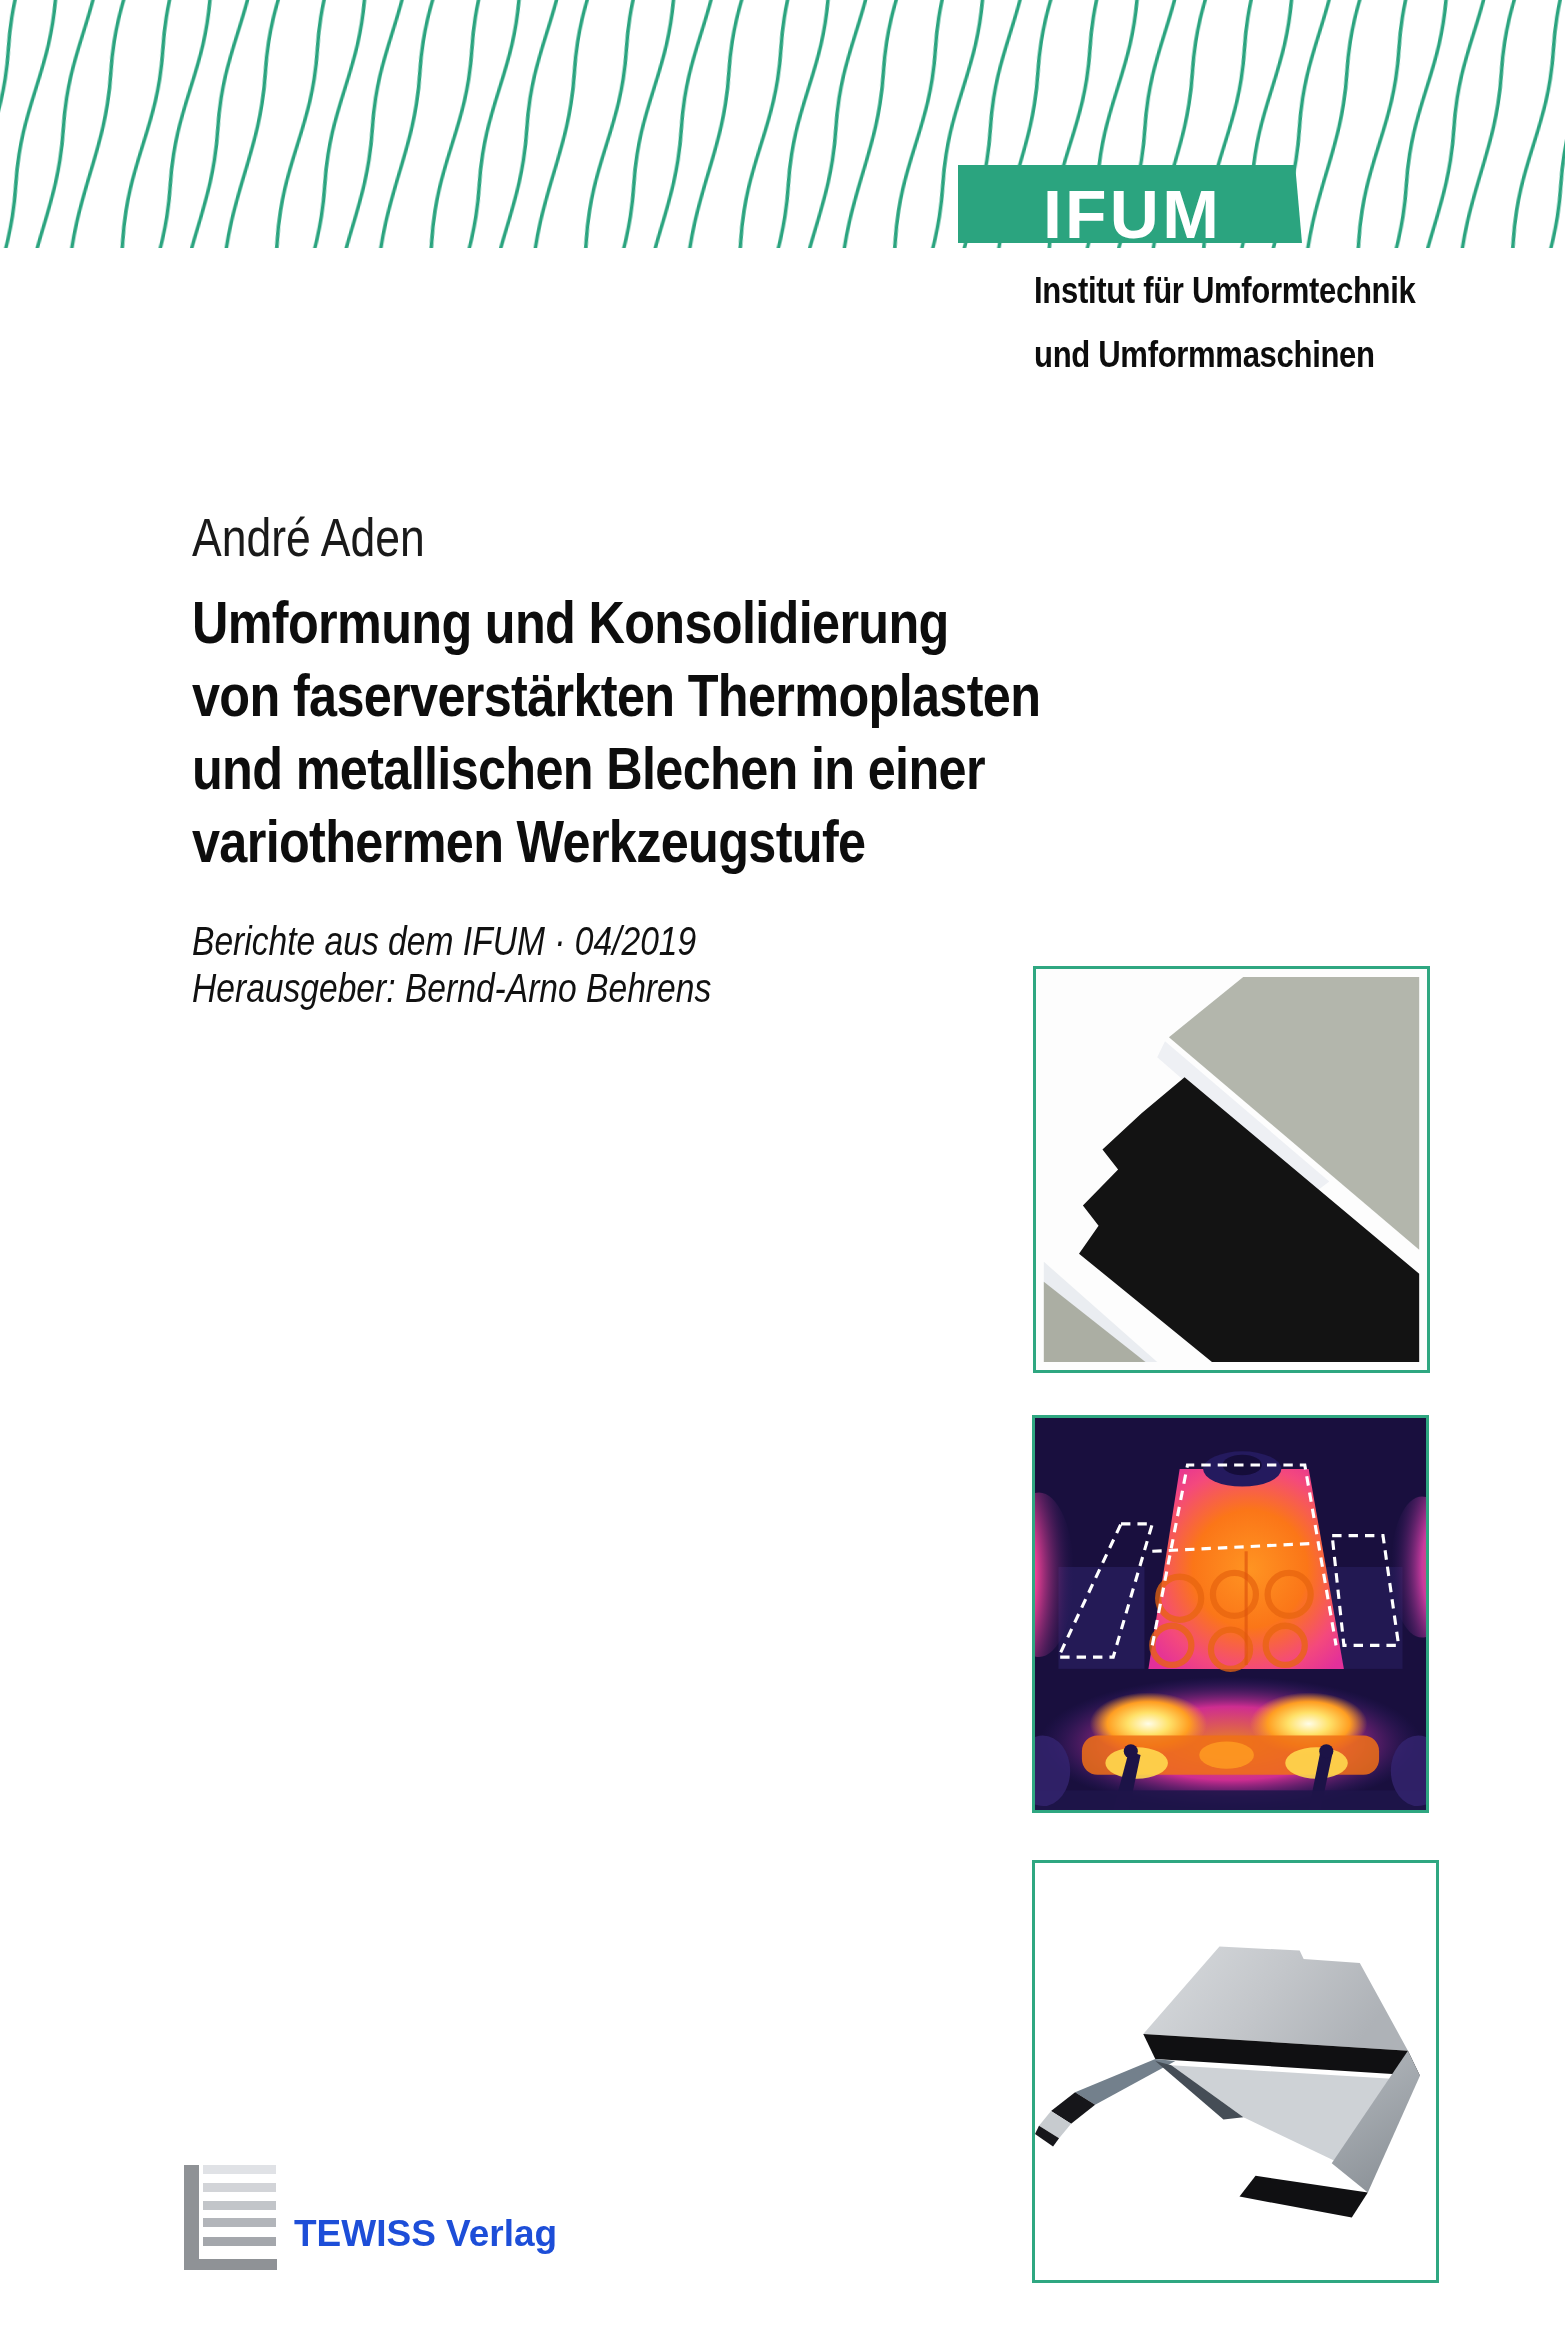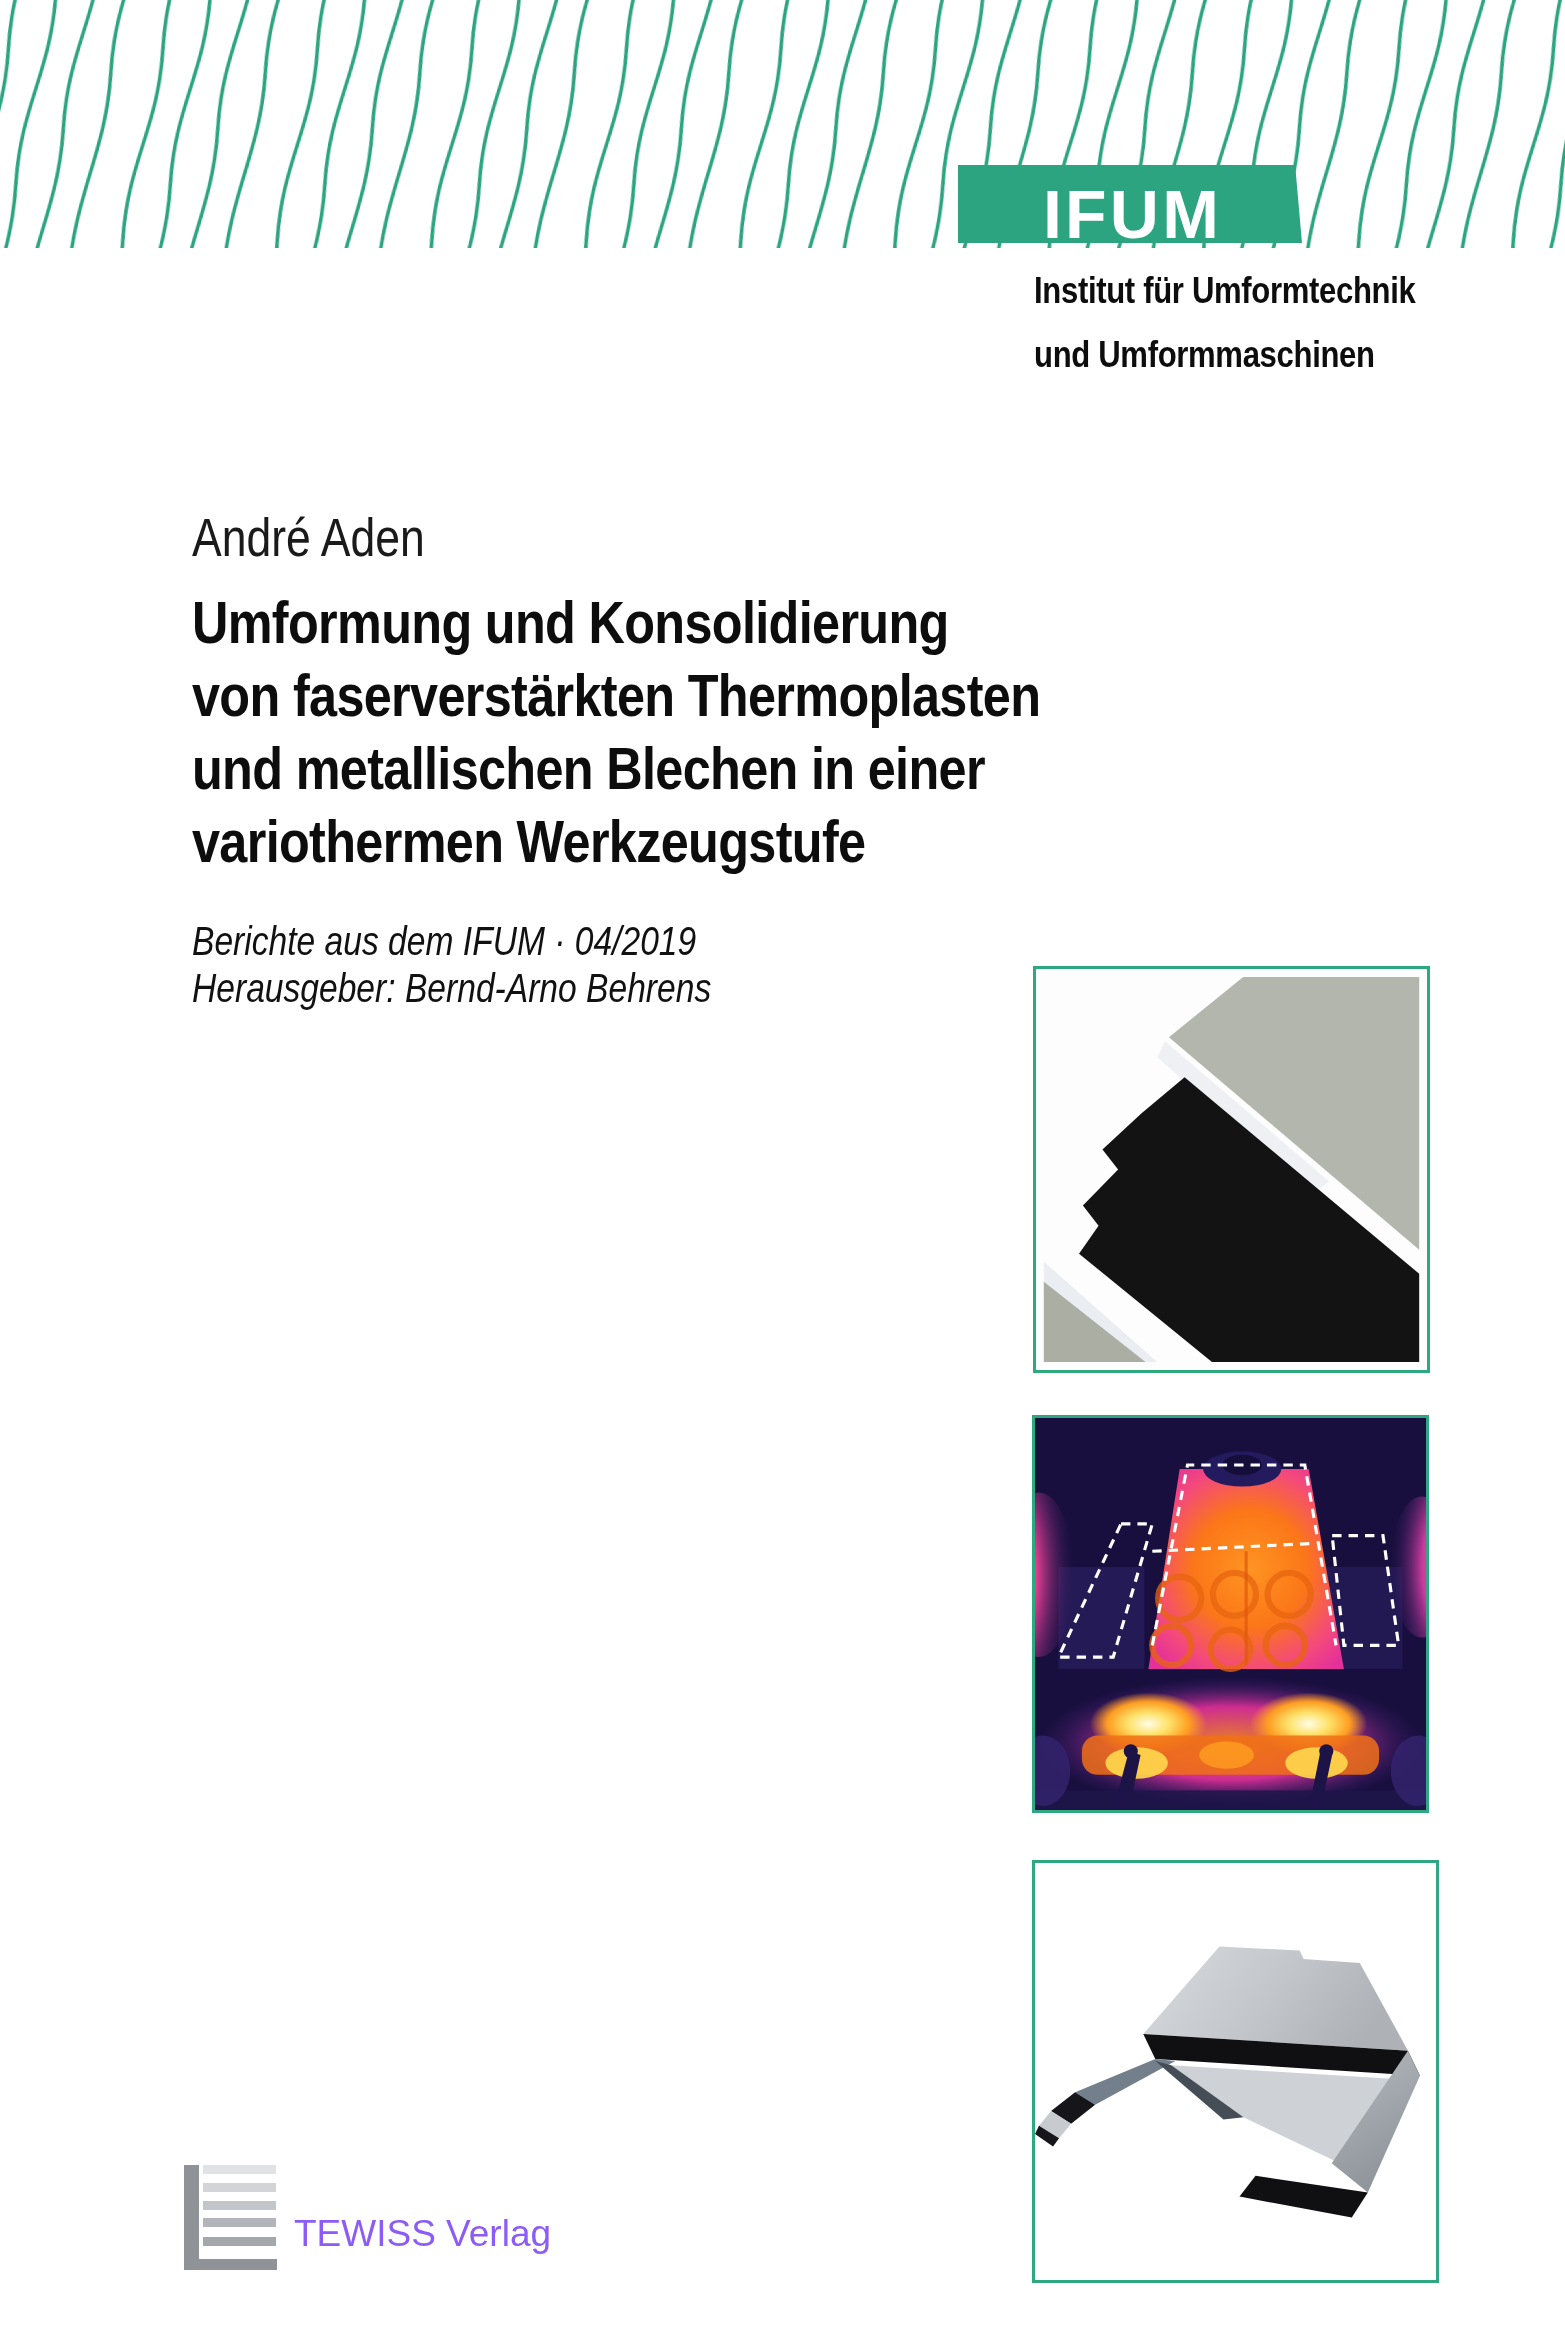--- a/index.html
+++ b/index.html
@@ -26,22 +26,22 @@
   .fig3{left:1032px;top:1860px;width:407px;height:423px;}
   .pl{position:absolute;}
   .pl-v{left:184px;top:2165px;width:15.3px;height:105px;background:#8f9296;}
   .pl-b{left:184px;top:2259px;width:93px;height:11.3px;background:#8f9296;}
   .pl-s{left:203px;width:73px;height:8.9px;}
   .pl-s1{top:2165px;background:#e0e2e6;}
   .pl-s2{top:2183px;background:#d2d4d8;}
   .pl-s3{top:2201px;background:#c2c5c9;}
   .pl-s4{top:2218px;background:#b2b5ba;}
   .pl-s5{top:2237px;background:#a4a7ac;}
-  .pub-name{position:absolute;left:294px;top:2213px;font-size:37px;font-weight:normal;
-            line-height:42px;color:#8b5cf6;white-space:nowrap;}
+  .pub-name{position:absolute;left:294px;top:2213px;font-size:37px;font-weight:bold;
+            line-height:42px;color:#1d4ed8;white-space:nowrap;}
 </style>
 </head>
 <body>
 
 <div class="cover">
 
   <svg class="band" width="1566" height="248" viewBox="0 0 1946 308" preserveAspectRatio="none">
     <defs>
       <path id="wv" d="M 64 -420 C 54 -330, 22 -280, 32 -180 C 42 -80, 10 -40, 20 60
                        C 30 160, -2 200, 8 300 C 18 400, -14 450, -4 560" fill="none" stroke="#2ba47f" stroke-width="4.5"></path>

